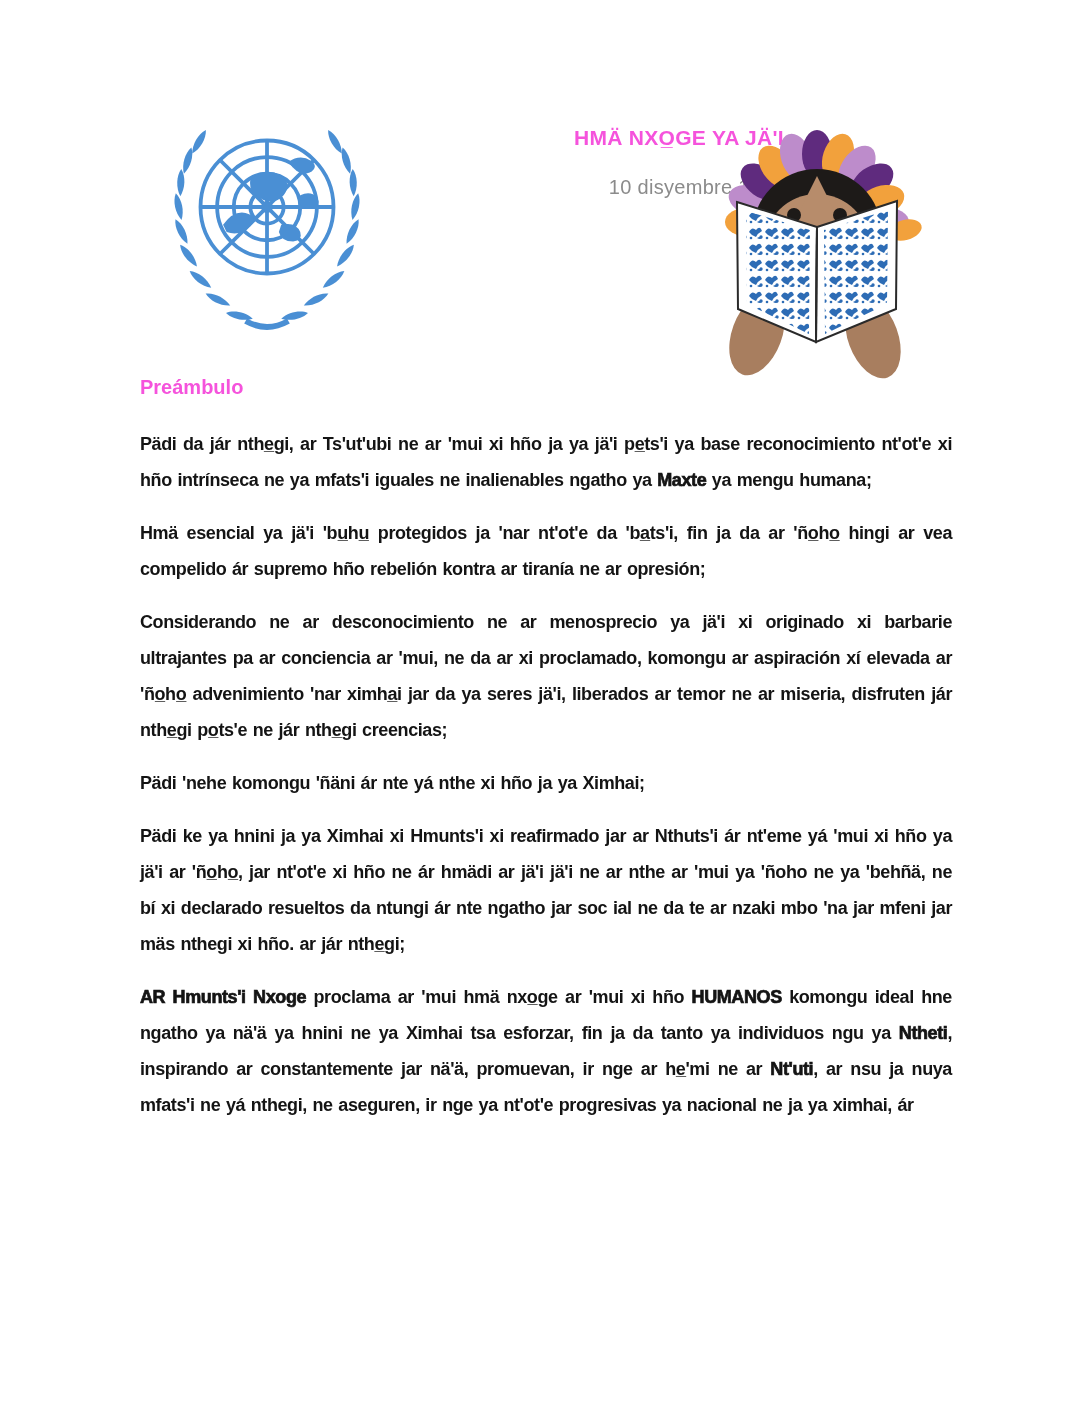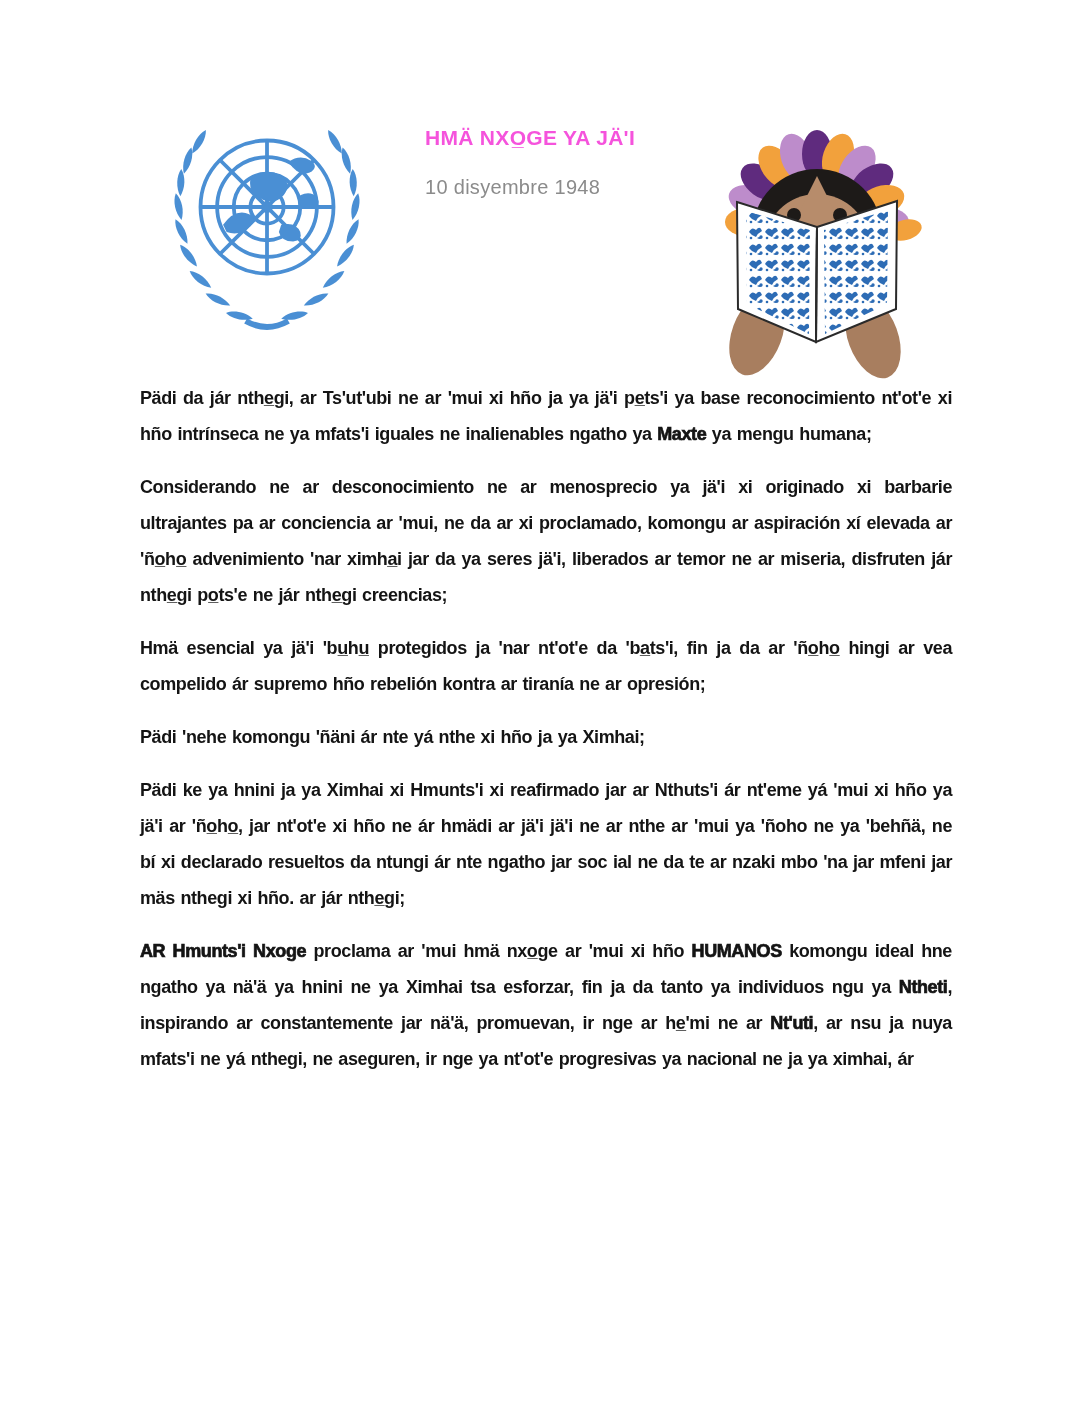--- a/index.html
+++ b/index.html
@@ -3,21 +3,21 @@
 <meta charset="utf-8">
 <style>
   html,body{margin:0;padding:0;background:#ffffff;}
   .page{
     position:relative;width:1088px;height:1408px;margin:0 auto;background:#ffffff;
     font-family:"Liberation Sans","DejaVu Sans",sans-serif;overflow:hidden;
   }
   .un-emblem{position:absolute;left:148px;top:112px;width:238px;height:228px;}
   .un-stroke{stroke:var(--un-blue);fill:none;}
   .un-fill{fill:var(--un-blue);}
-  .title-block{position:absolute;left:425px;top:126px;width:340px;text-align:left;}
+  .title-block{position:absolute;left:444px;top:126px;width:340px;text-align:right;}
   .doc-title{font-size:21px;font-weight:700;color:var(--title-pink);letter-spacing:.3px;}
   .doc-date{margin-top:26px;font-size:20px;font-weight:400;color:var(--date-gray);letter-spacing:.3px;}
   .illustration{position:absolute;left:700px;top:112px;width:245px;height:285px;}
   .content{position:absolute;left:140px;top:376px;width:812px;color:var(--body-text);}
   .section-heading{font-size:20px;font-weight:700;color:var(--title-pink);margin:0 0 27px 0;}
   .para{
     font-size:18px;line-height:36px;font-weight:700;letter-spacing:-0.4px;
     text-align:justify;margin:4px 0 17px 0;word-spacing:1px;color:var(--body-text);
   }
   .xb{-webkit-text-stroke:0.7px currentColor;}
@@ -128,23 +128,24 @@
     <g>
       <path class="book-page" d="M37,90 L117,115 L116,230 L38,197 Z"></path>
       <path class="book-page" d="M197,89 L117,115 L116,230 L196,197 Z"></path>
       <path d="M46,99 L110,118 L109,222 L47,192 Z" fill="url(#otomi)"></path>
       <path d="M188,98 L124,118 L125,222 L187,192 Z" fill="url(#otomi)"></path>
       <line class="book-line" x1="117" y1="115" x2="116" y2="230"></line>
     </g>
   </svg>
 
   <div class="content">
+    <h2 class="section-heading">Preámbulo</h2>
     <div>
         <p class="para"><span>Pädi da jár nthe̲gi, ar Ts'ut'ubi ne ar 'mui xi hño ja ya jä'i pe̲ts'i ya base reconocimiento nt'ot'e xi hño intrínseca ne ya mfats'i iguales ne inalienables ngatho ya </span><span class="xb">Maxte</span><span> ya mengu humana;</span></p>
+        <p class="para"><span>Hmä esencial ya jä'i 'bu̲hu̲ protegidos ja 'nar nt'ot'e da 'ba̲ts'i, fin ja da ar 'ño̲ho̲ hingi ar vea compelido ár supremo hño rebelión kontra ar tiranía ne ar opresión;</span></p>
         <p class="para"><span>Considerando ne ar desconocimiento ne ar menosprecio ya jä'i xi originado xi barbarie ultrajantes pa ar conciencia ar 'mui, ne da ar xi proclamado, komongu ar aspiración xí elevada ar 'ño̲ho̲ advenimiento 'nar ximha̲i jar da ya seres jä'i, liberados ar temor ne ar miseria, disfruten jár nthe̲gi po̲ts'e ne jár nthe̲gi creencias;</span></p>
-        <p class="para"><span>Hmä esencial ya jä'i 'bu̲hu̲ protegidos ja 'nar nt'ot'e da 'ba̲ts'i, fin ja da ar 'ño̲ho̲ hingi ar vea compelido ár supremo hño rebelión kontra ar tiranía ne ar opresión;</span></p>
         <p class="para"><span>Pädi 'nehe komongu 'ñäni ár nte yá nthe xi hño ja ya Ximhai;</span></p>
         <p class="para"><span>Pädi ke ya hnini ja ya Ximhai xi Hmunts'i xi reafirmado jar ar Nthuts'i ár nt'eme yá 'mui xi hño ya jä'i ar 'ño̲ho̲, jar nt'ot'e xi hño ne ár hmädi ar jä'i jä'i ne ar nthe ar 'mui ya 'ñoho ne ya 'behñä, ne bí xi declarado resueltos da ntungi ár nte ngatho jar soc ial ne da te ar nzaki mbo 'na jar mfeni jar mäs nthegi xi hño. ar jár nthe̲gi;</span></p>
         <p class="para"><span class="xb">AR Hmunts'i Nxoge</span><span> proclama ar 'mui hmä nxo̲ge ar 'mui xi hño </span><span class="xb">HUMANOS</span><span> komongu ideal hne ngatho ya nä'ä ya hnini ne ya Ximhai tsa esforzar, fin ja da tanto ya individuos ngu ya </span><span class="xb">Ntheti</span><span>, inspirando ar constantemente jar nä'ä, promuevan, ir nge ar he̲'mi ne ar </span><span class="xb">Nt'uti</span><span>, ar nsu ja nuya mfats'i ne yá nthegi, ne aseguren, ir nge ya nt'ot'e progresivas ya nacional ne ja ya ximhai, ár</span></p>
       </div>
   </div>
 
 </div>
 
 </body></html>

